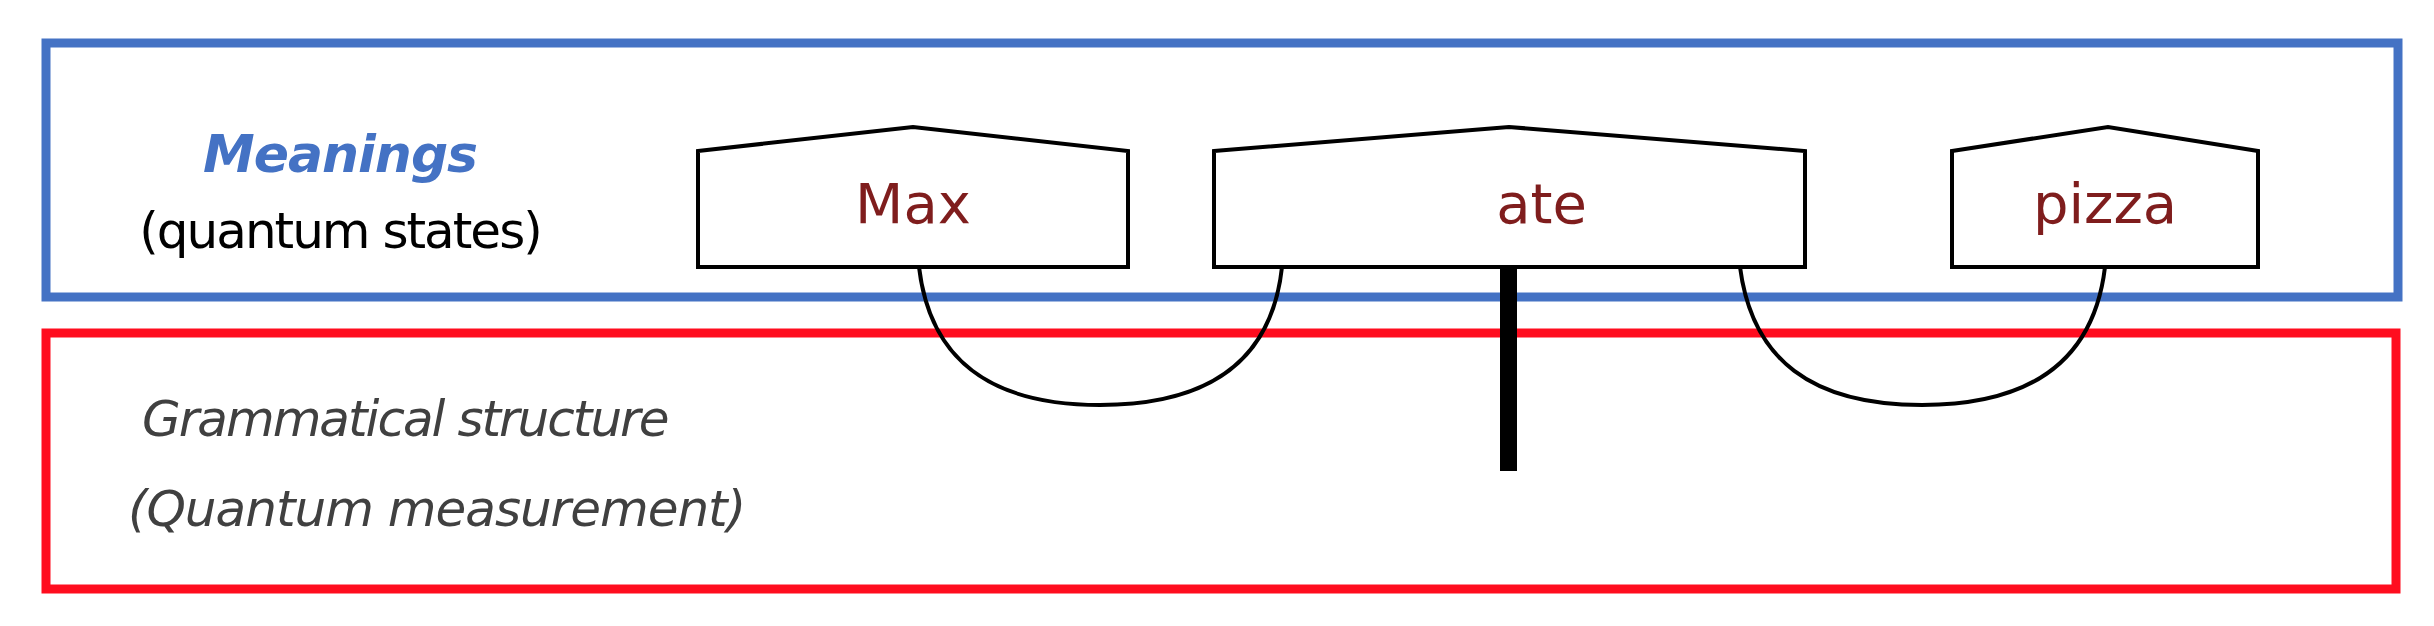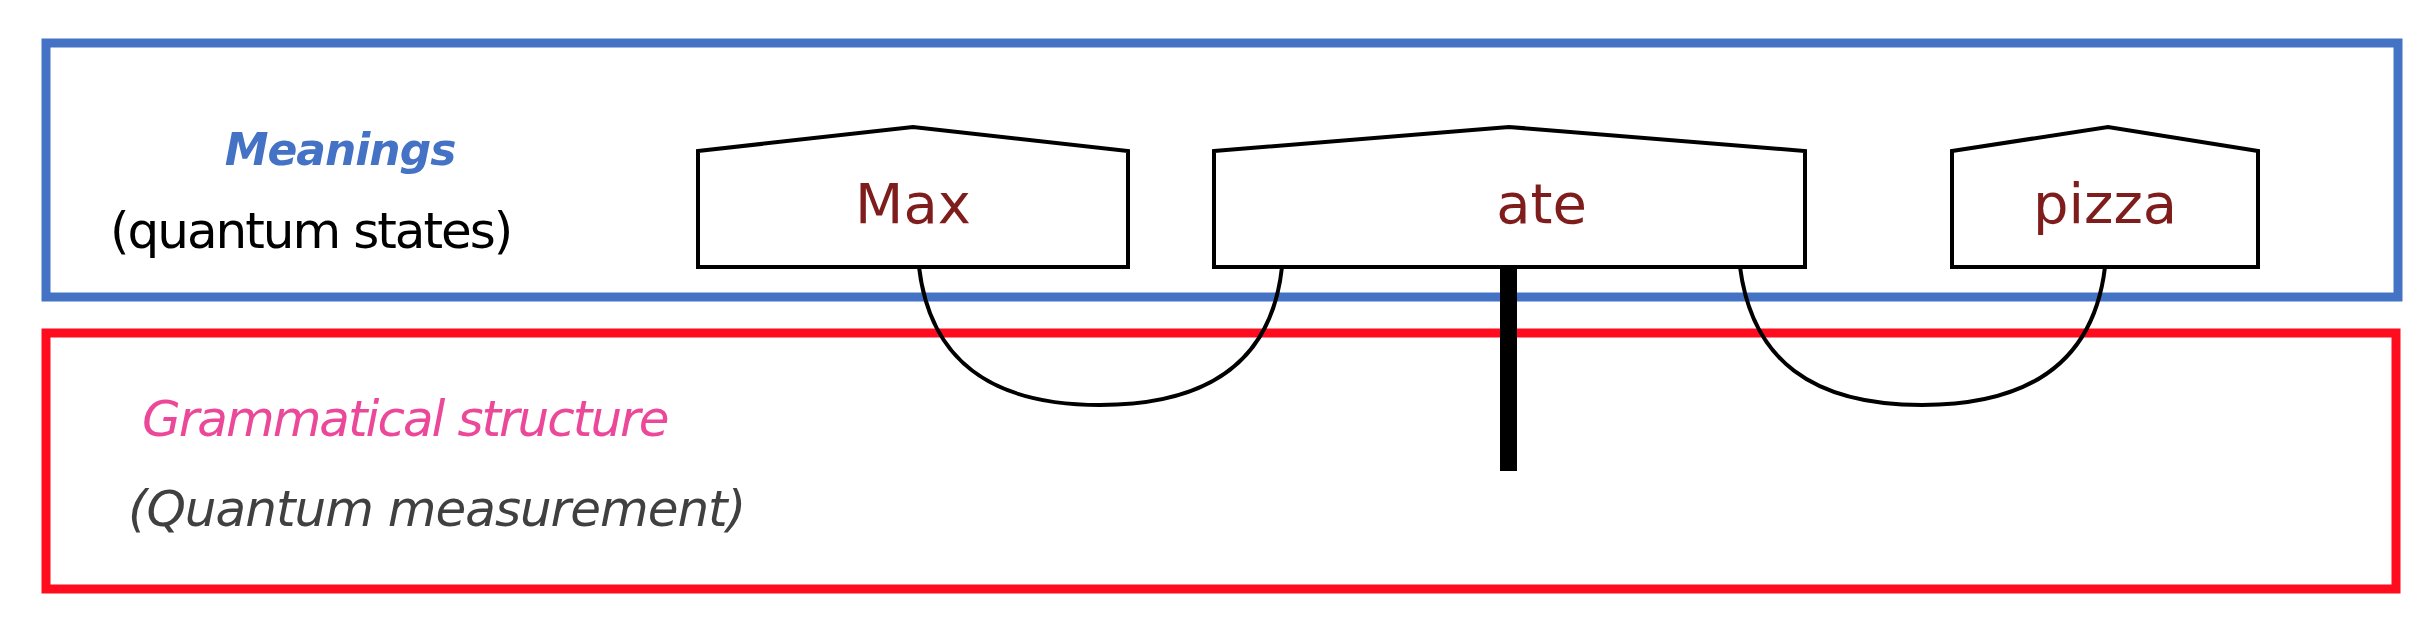--- a/index.html
+++ b/index.html
@@ -1,21 +1,21 @@
 <!DOCTYPE html>
 <html><head>
 <meta charset="utf-8">
 <style>
   html, body { margin: 0; padding: 0; background: #ffffff; }
   body { width: 2434px; height: 626px; position: relative; overflow: hidden; font-family: "Liberation Sans", sans-serif; }
   svg { position: absolute; left: 0; top: 0; }
   .lbl { position: absolute; white-space: nowrap; line-height: 1; }
-  .meanings { left: 120px; top: 128px; width: 440px; text-align: center; font-size: 44px; font-weight: bold; font-style: italic; color: #4472C4; font-family: "DejaVu Sans", sans-serif; letter-spacing: -1px; }
-  .qstates { left: 110px; top: 206px; width: 460px; font-size: 50px; color: #000; font-family: "DejaVu Sans", sans-serif; letter-spacing: -2px; }
-  .gram { left: 142px; top: 394px; font-size: 50px; font-style: italic; color: #ec4899; font-family: "DejaVu Sans", sans-serif; letter-spacing: -2px; }
+  .meanings { left: 120px; top: 128px; width: 440px; text-align: center; font-size: 52px; font-weight: bold; font-style: italic; color: #4472C4; font-family: "DejaVu Sans", sans-serif; letter-spacing: -1px; }
+  .qstates { left: 110px; top: 206px; width: 460px; text-align: center; font-size: 50px; color: #000; font-family: "DejaVu Sans", sans-serif; letter-spacing: -2px; }
+  .gram { left: 142px; top: 394px; font-size: 50px; font-style: italic; color: #404040; font-family: "DejaVu Sans", sans-serif; letter-spacing: -2px; }
   .qmeas { left: 128px; top: 484px; font-size: 50px; font-style: italic; color: #404040; font-family: "DejaVu Sans", sans-serif; letter-spacing: -1px; }
   .word { position: absolute; text-align: center; font-size: 56px; color: #7f1d1d; font-family: "DejaVu Sans", sans-serif; line-height: 1; }
 </style>
 </head>
 <body>
 
 <svg width="2434" height="626" viewBox="0 0 2434 626">
 
   <rect x="46" y="43" width="2352" height="254" fill="none" stroke="#4472C4" stroke-width="9"></rect>
 

